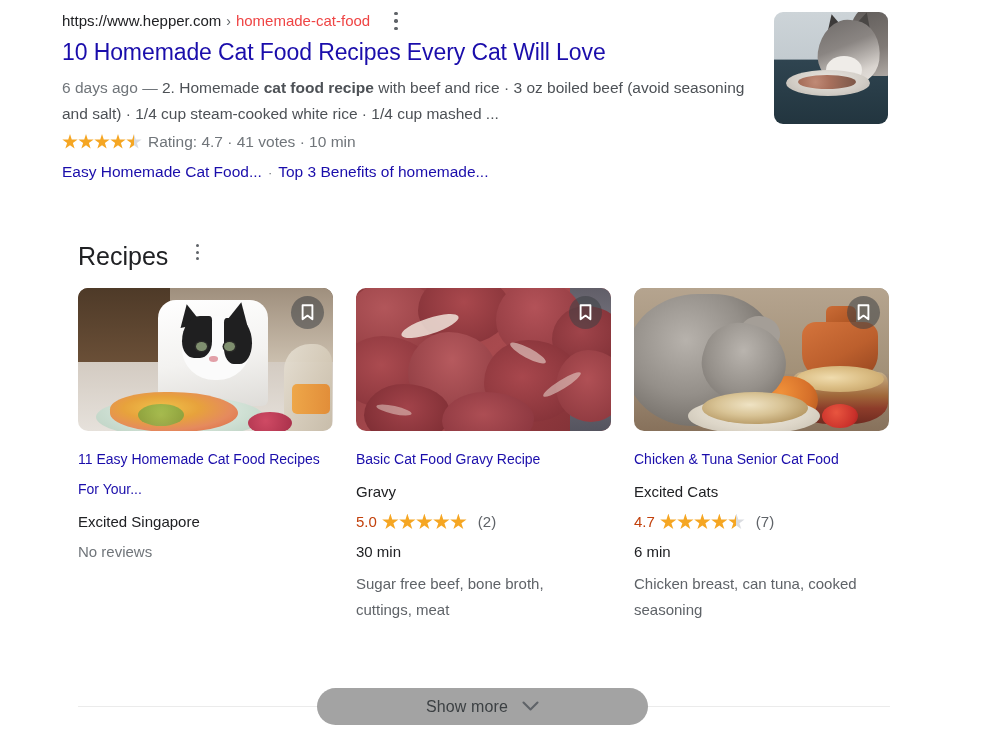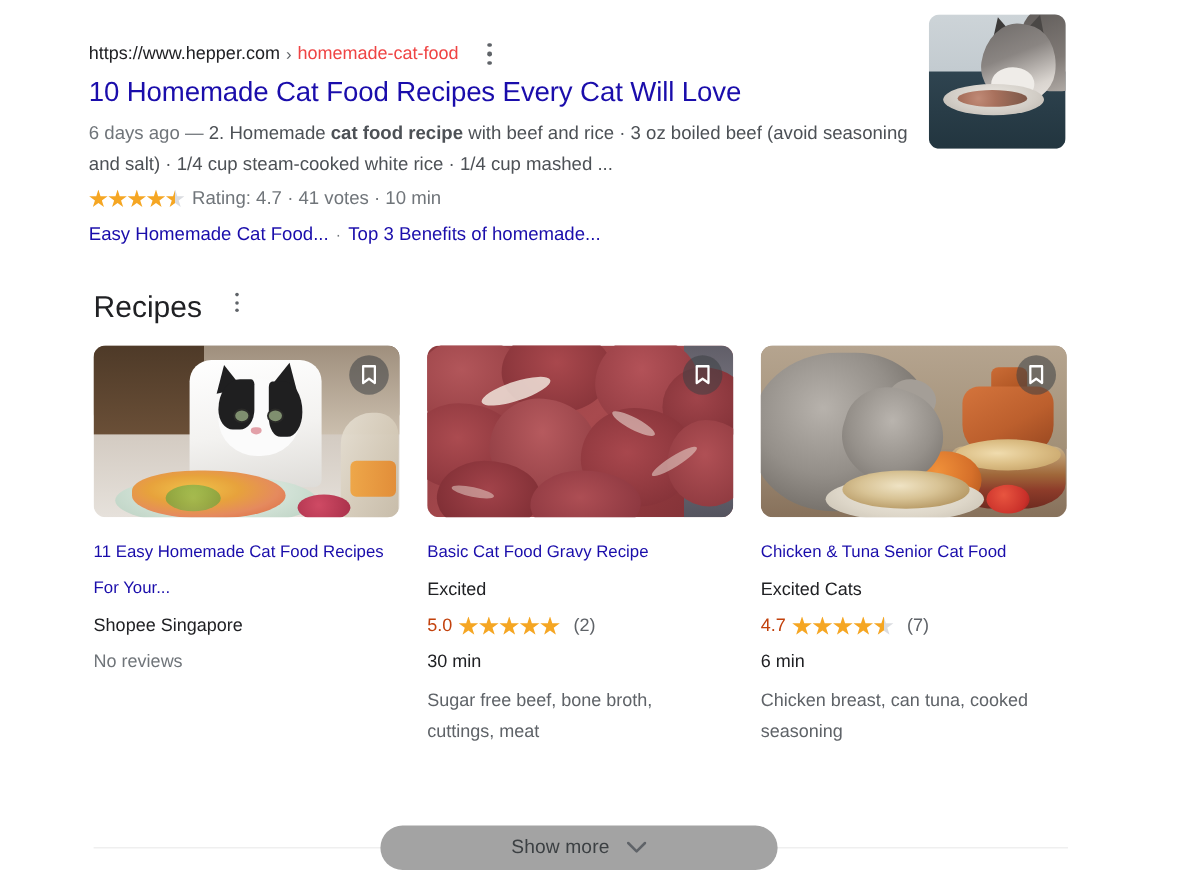--- a/index.html
+++ b/index.html
@@ -12,24 +12,23 @@
     height: 743px;
     font-family: "Liberation Sans", "DejaVu Sans", sans-serif;
     -webkit-font-smoothing: antialiased;
     overflow: hidden;
     position: relative;
   }
 
   
   #result-block {
     position: absolute;
-    left: 74px;
+    left: 62px;
     top: 10px;
     width: 700px;
-    margin-top: 24px;
   }
 
   .url-row {
     display: flex;
     align-items: center;
     height: 22px;
     font-size: 15px;
     line-height: 22px;
     white-space: nowrap;
   }
@@ -510,21 +509,21 @@
         <div class="c1-food"></div>
         <div class="c1-food2"></div>
         <div class="c1-beet"></div>
         <div class="bookmark-btn">
           <svg width="13" height="17" viewBox="0 0 13 17">
             <path d="M1.6 1.2h9.8v14l-4.9-3.6-4.9 3.6z" fill="none" stroke="#ffffff" stroke-width="1.9" stroke-linejoin="round"></path>
           </svg>
         </div>
       </div>
       <div class="card-title">11 Easy Homemade Cat Food Recipes For Your...</div>
-      <div class="card-source">Shopee Singapore</div>
+      <div class="card-source">Excited Singapore</div>
       <div class="card-rating">
         <span class="noreviews">No reviews</span>
       </div>
     </div>
 
     <div class="card">
       <div class="card-img">
         <div class="img-layer c2-bg"></div>
         <div class="c2-edge"></div>
         <div class="c2-chunk" style="left:-10px;top:-6px;width:96px;height:74px;background:radial-gradient(ellipse at 40% 35%,#b2565a,#8d383d);"></div>
@@ -541,21 +540,21 @@
         <div class="c2-fat" style="left:152px;top:60px;width:40px;height:10px;transform:rotate(28deg);opacity:.65;"></div>
         <div class="c2-fat" style="left:184px;top:92px;width:44px;height:9px;transform:rotate(-32deg);opacity:.6;"></div>
         <div class="c2-fat" style="left:20px;top:118px;width:36px;height:8px;transform:rotate(12deg);opacity:.55;"></div>
         <div class="bookmark-btn">
           <svg width="13" height="17" viewBox="0 0 13 17">
             <path d="M1.6 1.2h9.8v14l-4.9-3.6-4.9 3.6z" fill="none" stroke="#ffffff" stroke-width="1.9" stroke-linejoin="round"></path>
           </svg>
         </div>
       </div>
       <div class="card-title">Basic Cat Food Gravy Recipe</div>
-      <div class="card-source">Excited</div>
+      <div class="card-source">Gravy</div>
       <div class="card-rating">
         <span class="num">5.0</span>
         <span class="stars" id="card2-stars">
             <span style="display: inline-block; width: 17px; height: 17px; margin-right: 0px; background: linear-gradient(90deg, rgb(245, 166, 35) 0%, rgb(245, 166, 35) 100%, rgb(218, 220, 224) 100%, rgb(218, 220, 224) 100%); clip-path: polygon(50% 0%, 61% 35%, 98% 35%, 68% 57%, 79% 91%, 50% 70%, 21% 91%, 32% 57%, 2% 35%, 39% 35%);"></span>
             <span style="display: inline-block; width: 17px; height: 17px; margin-right: 0px; background: linear-gradient(90deg, rgb(245, 166, 35) 0%, rgb(245, 166, 35) 100%, rgb(218, 220, 224) 100%, rgb(218, 220, 224) 100%); clip-path: polygon(50% 0%, 61% 35%, 98% 35%, 68% 57%, 79% 91%, 50% 70%, 21% 91%, 32% 57%, 2% 35%, 39% 35%);"></span>
             <span style="display: inline-block; width: 17px; height: 17px; margin-right: 0px; background: linear-gradient(90deg, rgb(245, 166, 35) 0%, rgb(245, 166, 35) 100%, rgb(218, 220, 224) 100%, rgb(218, 220, 224) 100%); clip-path: polygon(50% 0%, 61% 35%, 98% 35%, 68% 57%, 79% 91%, 50% 70%, 21% 91%, 32% 57%, 2% 35%, 39% 35%);"></span>
             <span style="display: inline-block; width: 17px; height: 17px; margin-right: 0px; background: linear-gradient(90deg, rgb(245, 166, 35) 0%, rgb(245, 166, 35) 100%, rgb(218, 220, 224) 100%, rgb(218, 220, 224) 100%); clip-path: polygon(50% 0%, 61% 35%, 98% 35%, 68% 57%, 79% 91%, 50% 70%, 21% 91%, 32% 57%, 2% 35%, 39% 35%);"></span>
             <span style="display: inline-block; width: 17px; height: 17px; margin-right: 0px; background: linear-gradient(90deg, rgb(245, 166, 35) 0%, rgb(245, 166, 35) 100%, rgb(218, 220, 224) 100%, rgb(218, 220, 224) 100%); clip-path: polygon(50% 0%, 61% 35%, 98% 35%, 68% 57%, 79% 91%, 50% 70%, 21% 91%, 32% 57%, 2% 35%, 39% 35%);"></span>
           </span>
         <span class="cnt">(2)</span>

